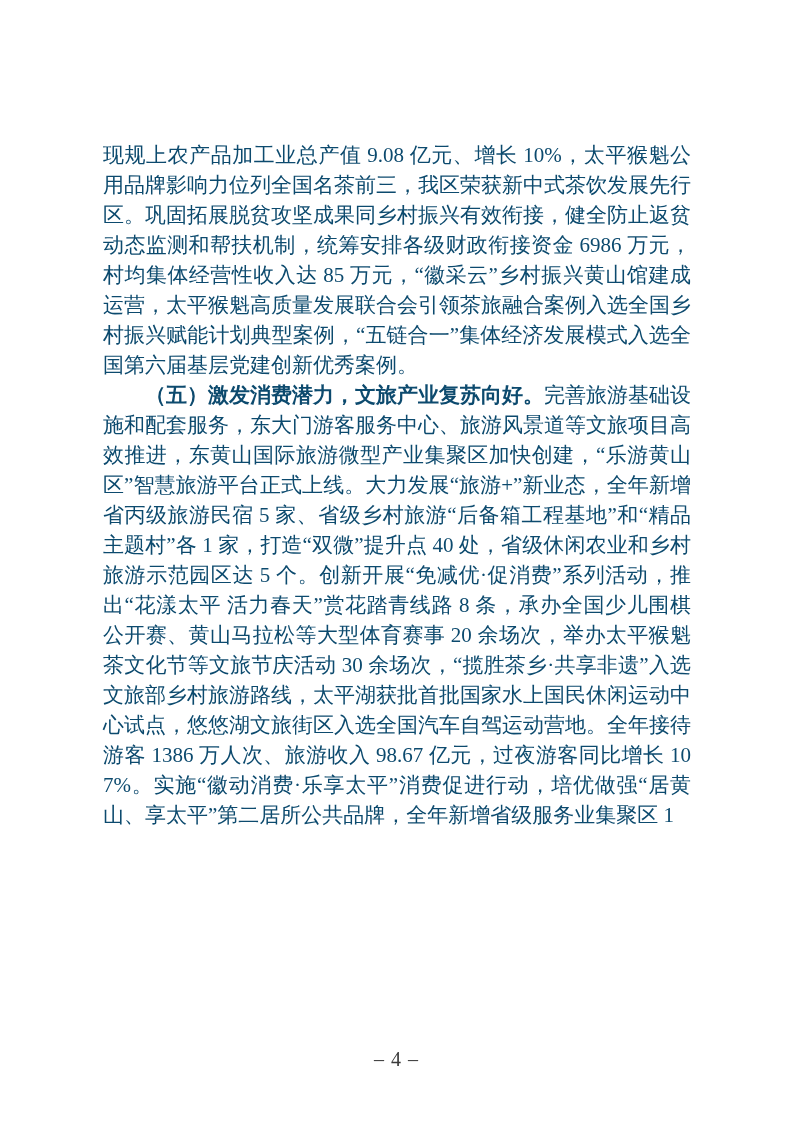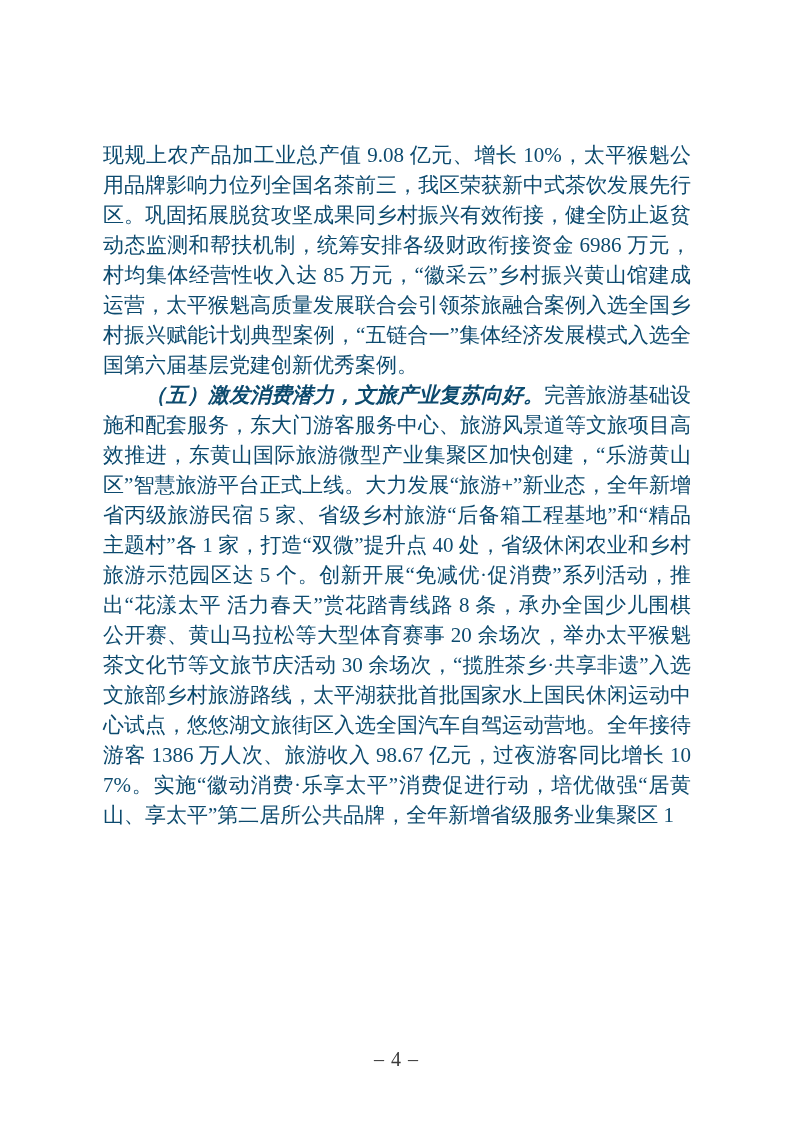--- a/index.html
+++ b/index.html
@@ -28,21 +28,20 @@
   }
   .para {
     margin: 0;
     padding: 0;
   }
   .para.indent {
     text-indent: 2em;
   }
   .lead {
     font-weight: 700;
-    font-style: italic;
   }
   .footer {
     position: absolute;
     left: 0;
     top: 1048px;
     width: 793px;
     text-align: center;
   }
   .pagenum {
     font-size: 20px;

